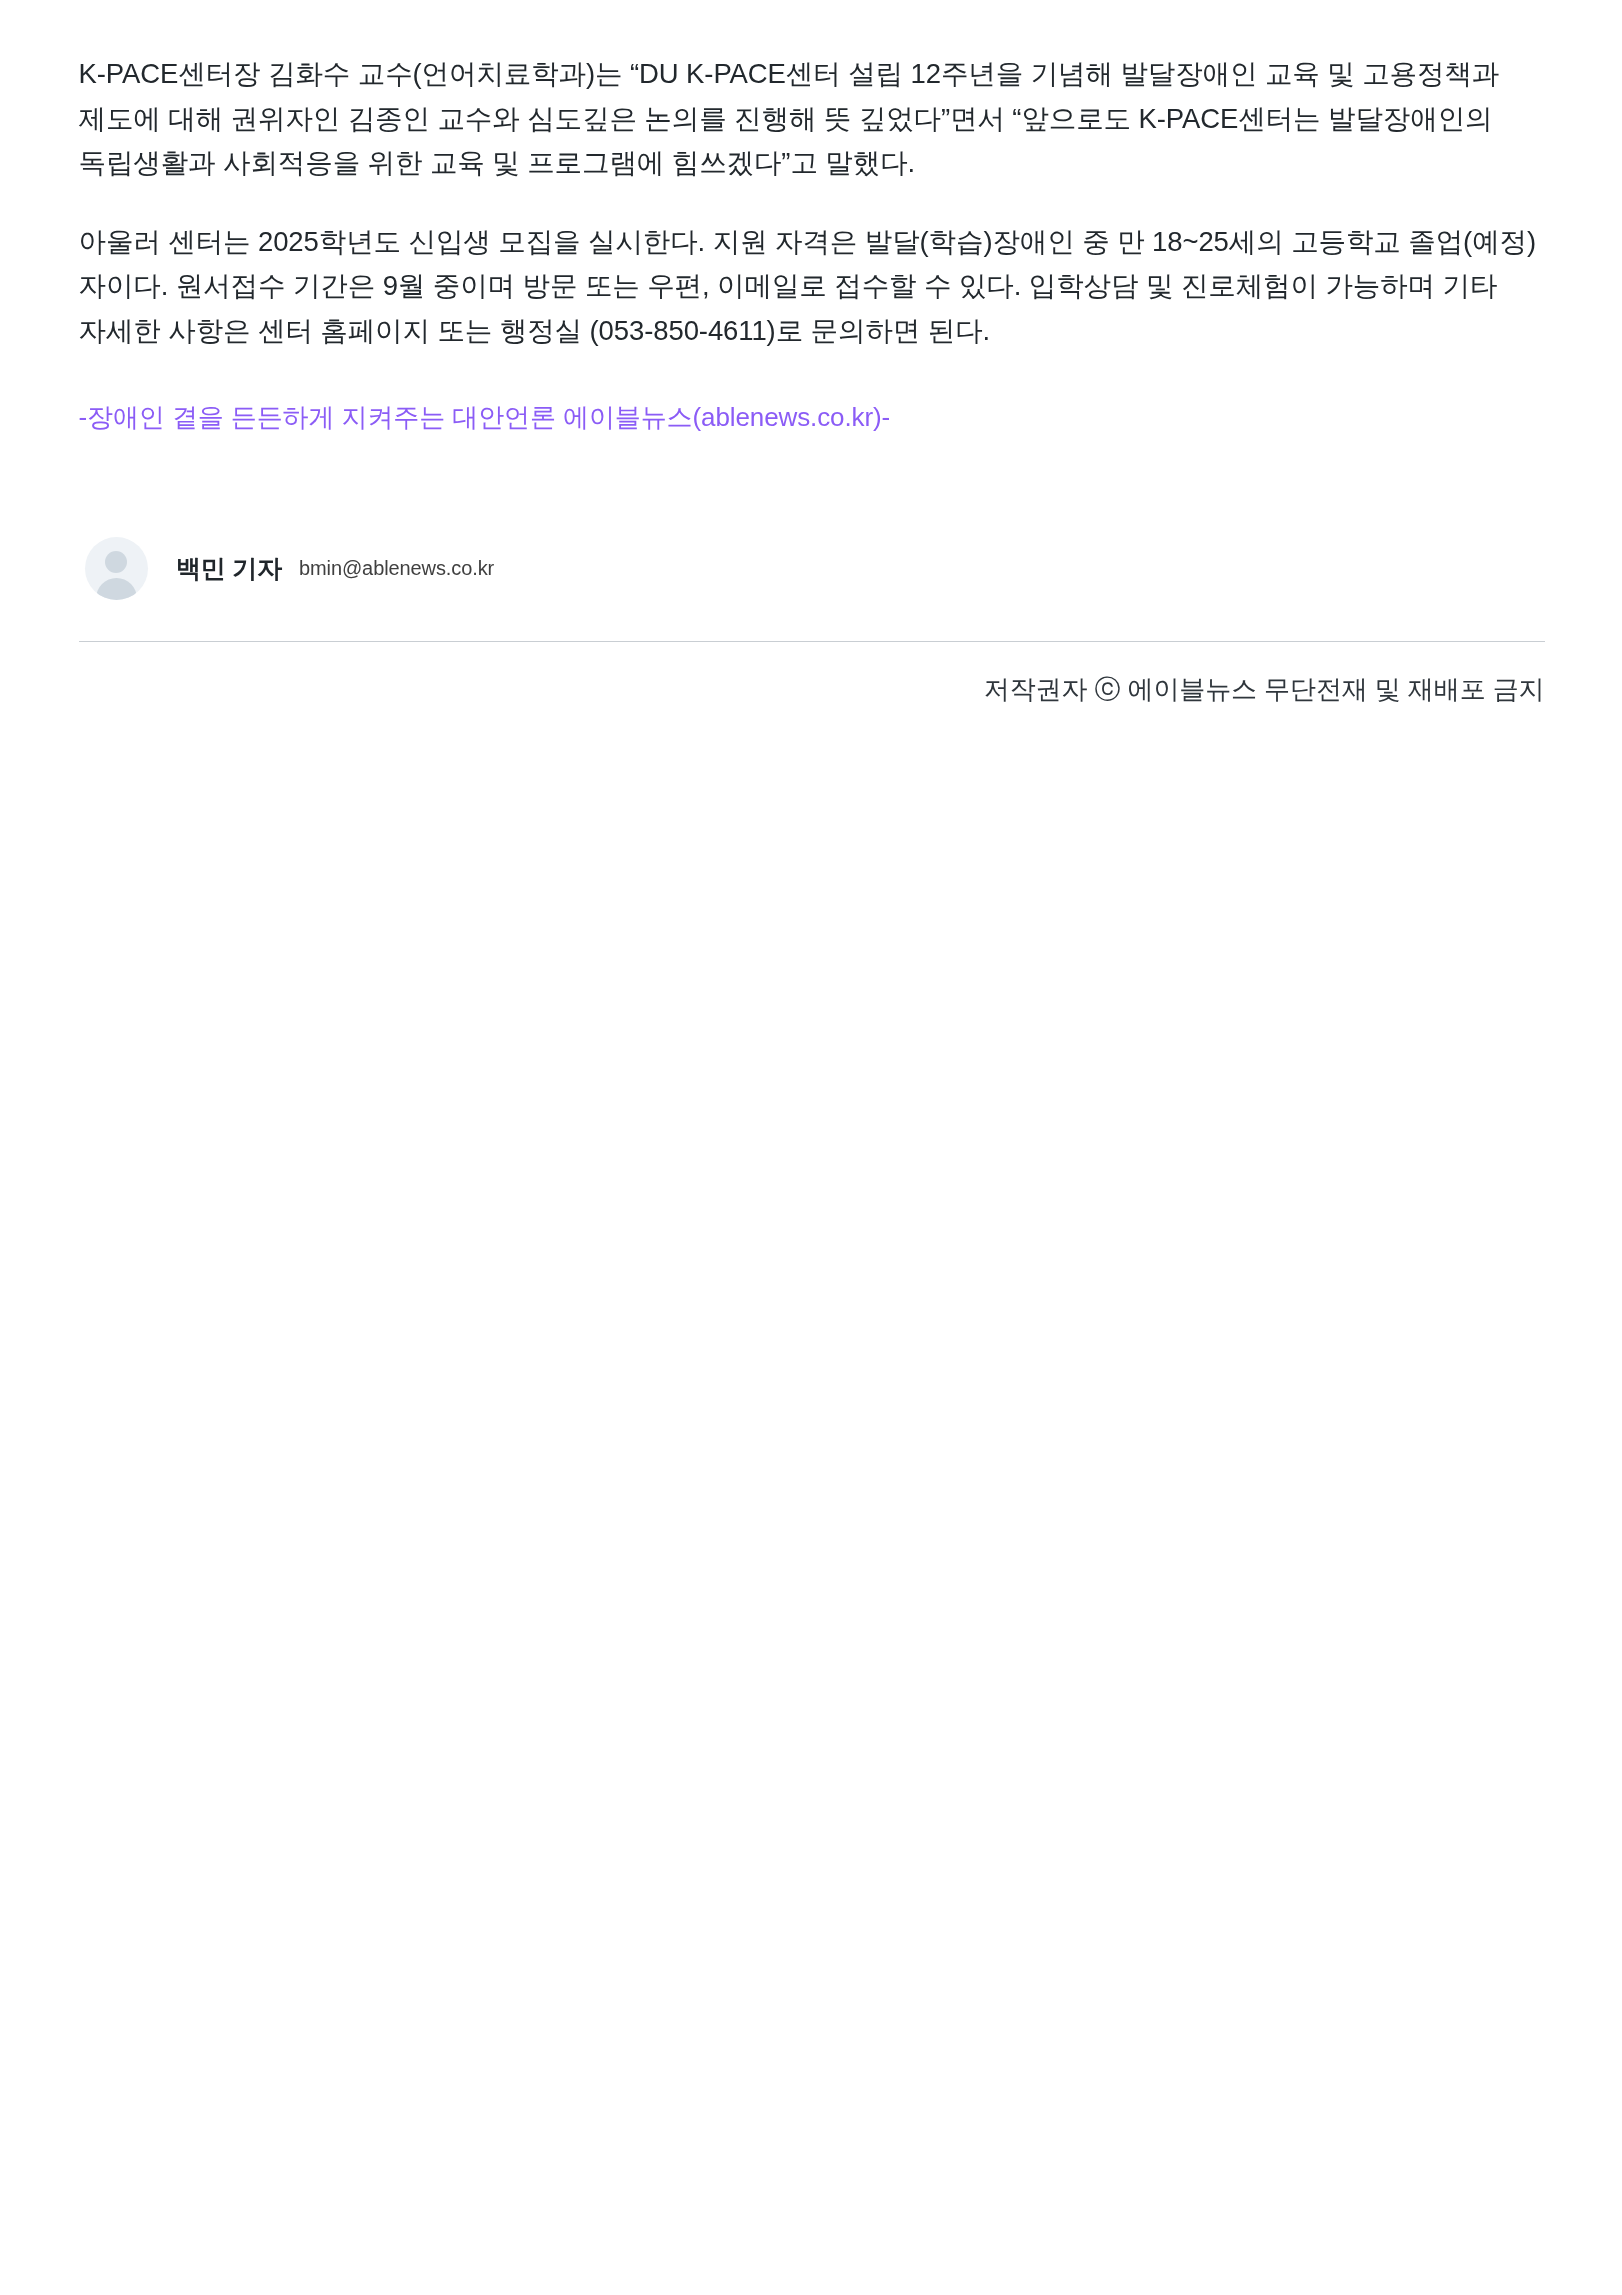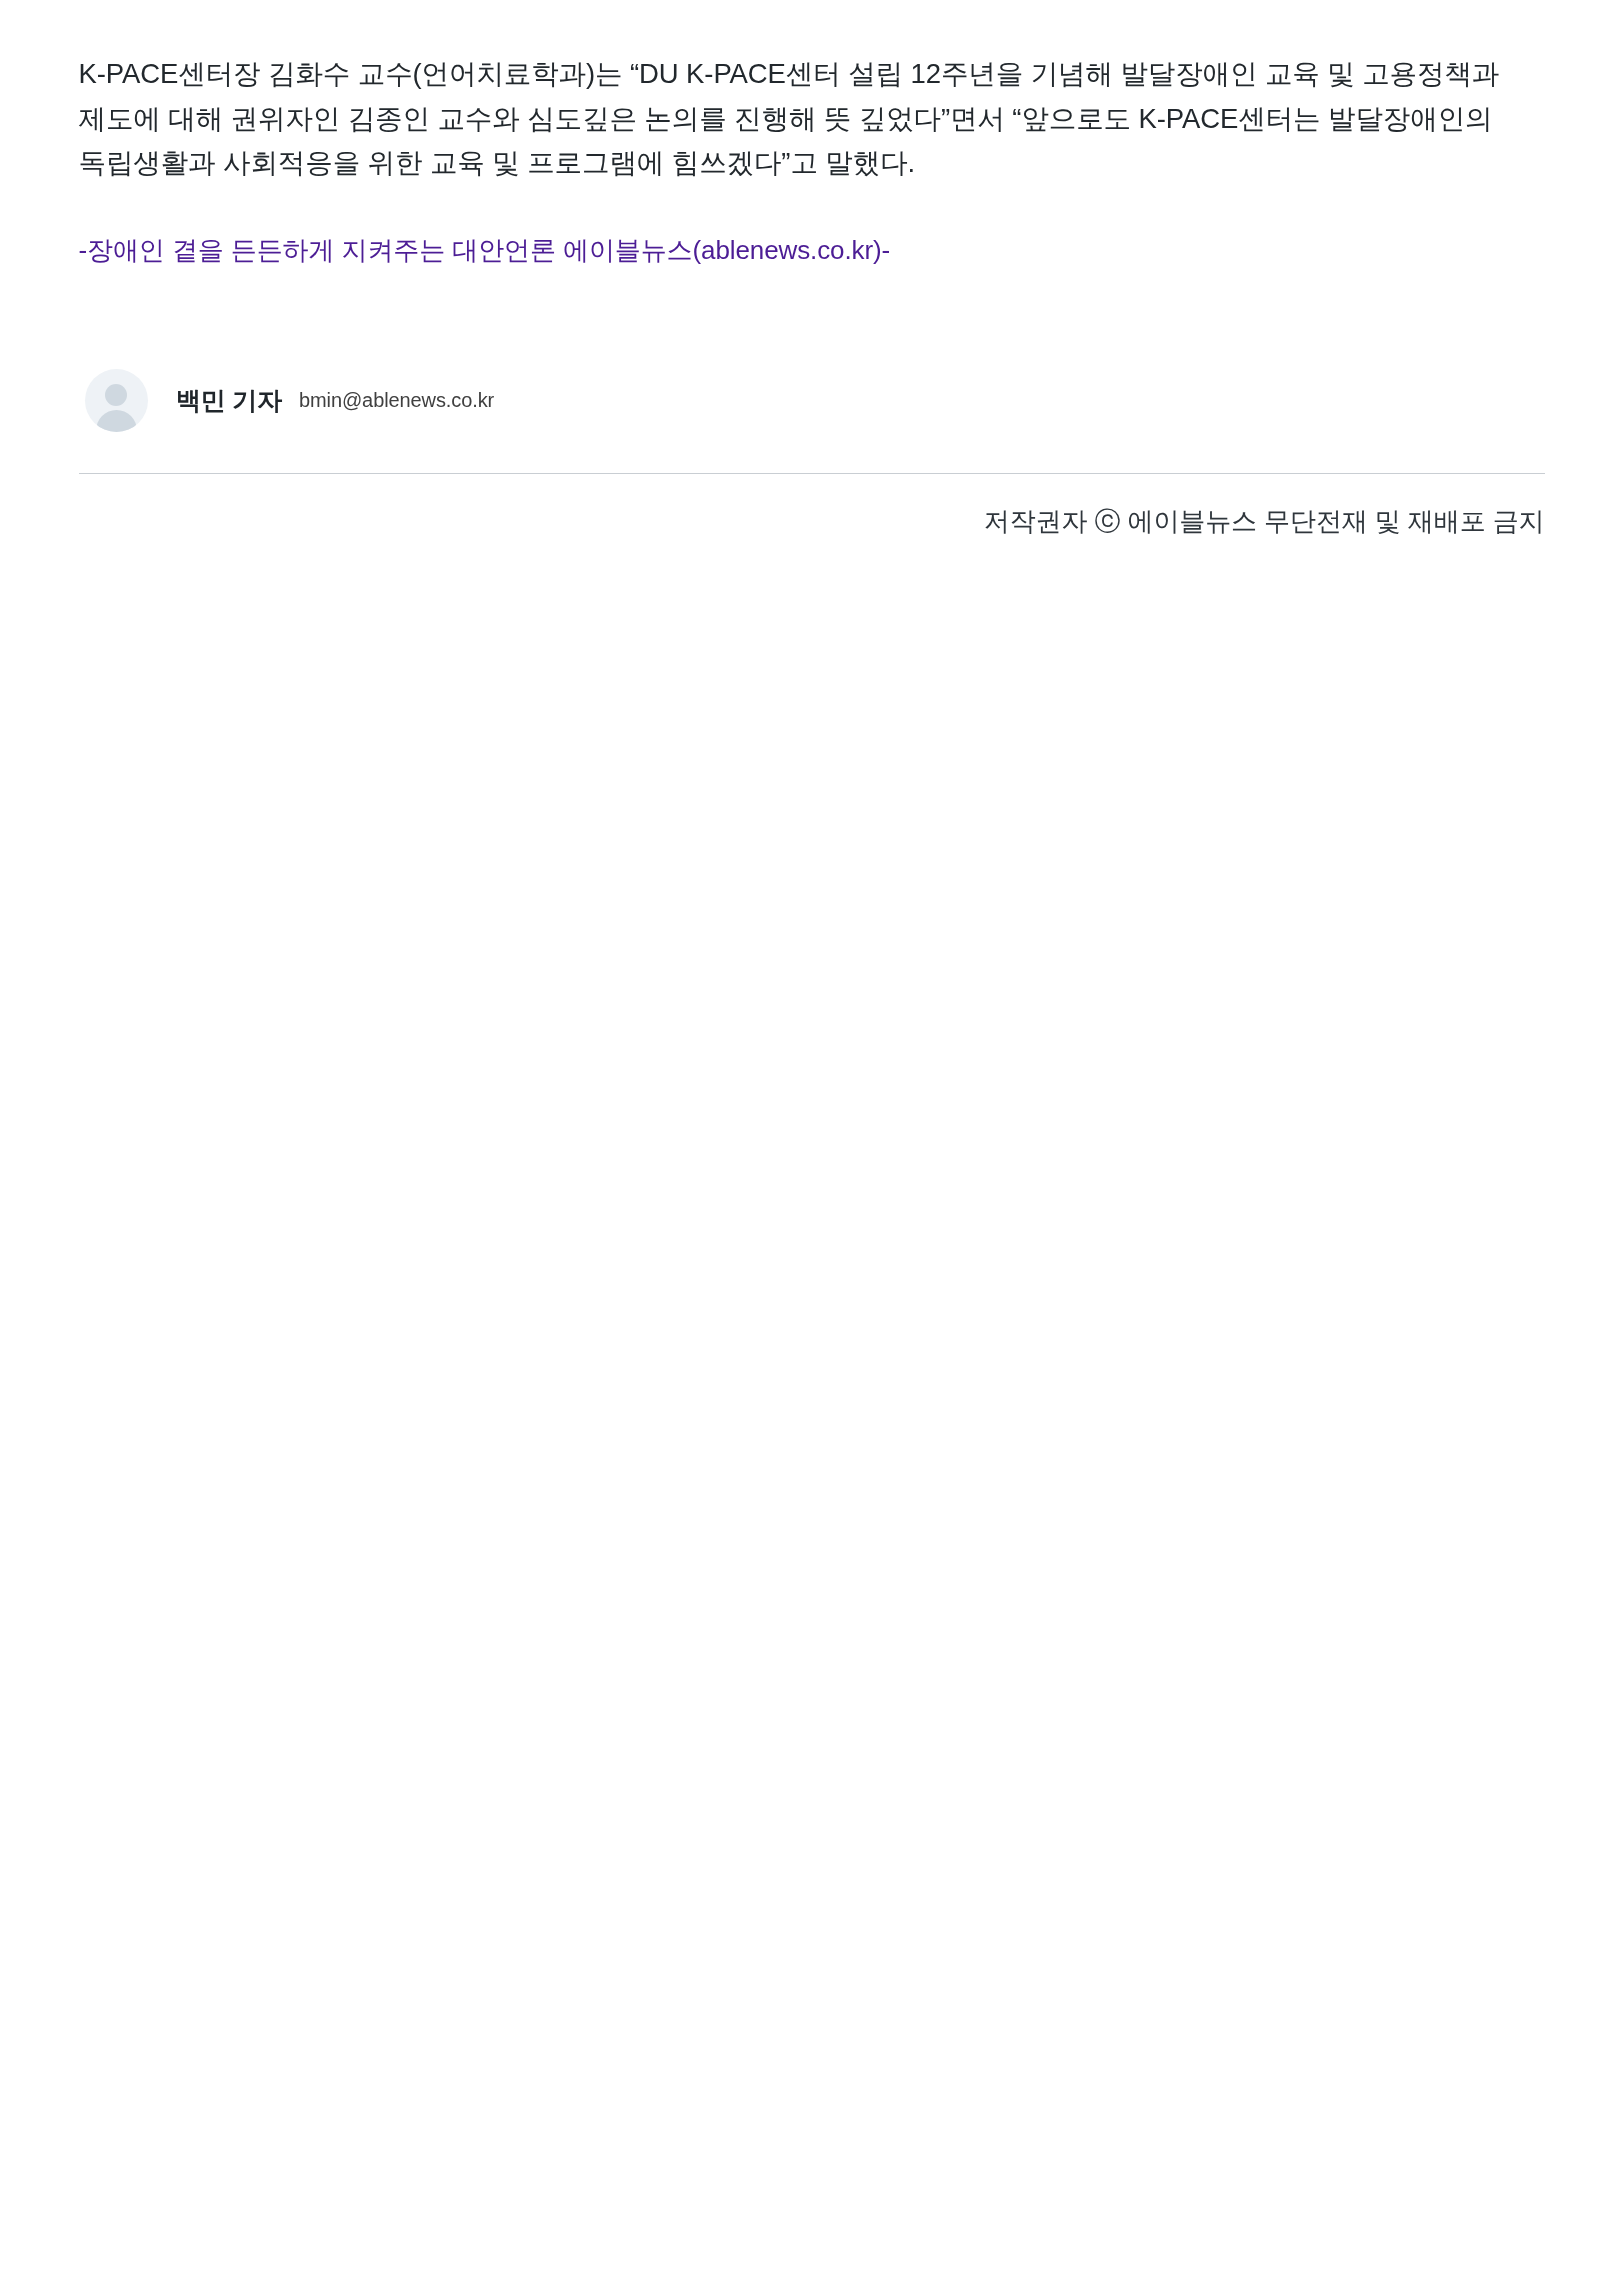--- a/index.html
+++ b/index.html
@@ -39,21 +39,21 @@
     word-break: keep-all;
   }
 
   .para.tight {
     margin-bottom: 30px;
   }
 
   .signoff {
     font-size: 26px;
     line-height: 1.6;
-    color: #4c1d95;
+    color: #8b5cf6;
     margin: 0 0 31px 0;
     letter-spacing: -0.1px;
   }
 
   .signoff.first {
     margin-top: 44px;
   }
 
   .byline {
     display: flex;
@@ -120,20 +120,21 @@
   }
 </style>
 </head>
 <body>
 
 <div class="page">
 
   <div class="article-body">
 
     <p class="para">K-PACE센터장 김화수 교수(언어치료학과)는 “DU K-PACE센터 설립 12주년을 기념해 발달장애인 교육 및 고용정책과 제도에 대해 권위자인 김종인 교수와 심도깊은 논의를 진행해 뜻 깊었다”면서 “앞으로도 K-PACE센터는 발달장애인의 독립생활과 사회적응을 위한 교육 및 프로그램에 힘쓰겠다”고 말했다.</p>
+    <p class="para tight">아울러 센터는 2025학년도 신입생 모집을 실시한다. 지원 자격은 발달(학습)장애인 중 만 18~25세의 고등학교 졸업(예정)자이다. 원서접수 기간은 9월 중이며 방문 또는 우편, 이메일로 접수할 수 있다. 입학상담 및 진로체험이 가능하며 기타 자세한 사항은 센터 홈페이지 또는 행정실 (053-850-4611)로 문의하면 된다.</p>
 
     <p class="signoff first">-장애인 곁을 든든하게 지켜주는 대안언론 에이블뉴스(ablenews.co.kr)-</p>
 
     <div class="byline">
       <div class="avatar">
         <div class="head"></div>
         <div class="body"></div>
       </div>
       <span class="byline-name">백민 기자</span>
       <span class="byline-email">bmin@ablenews.co.kr</span>

